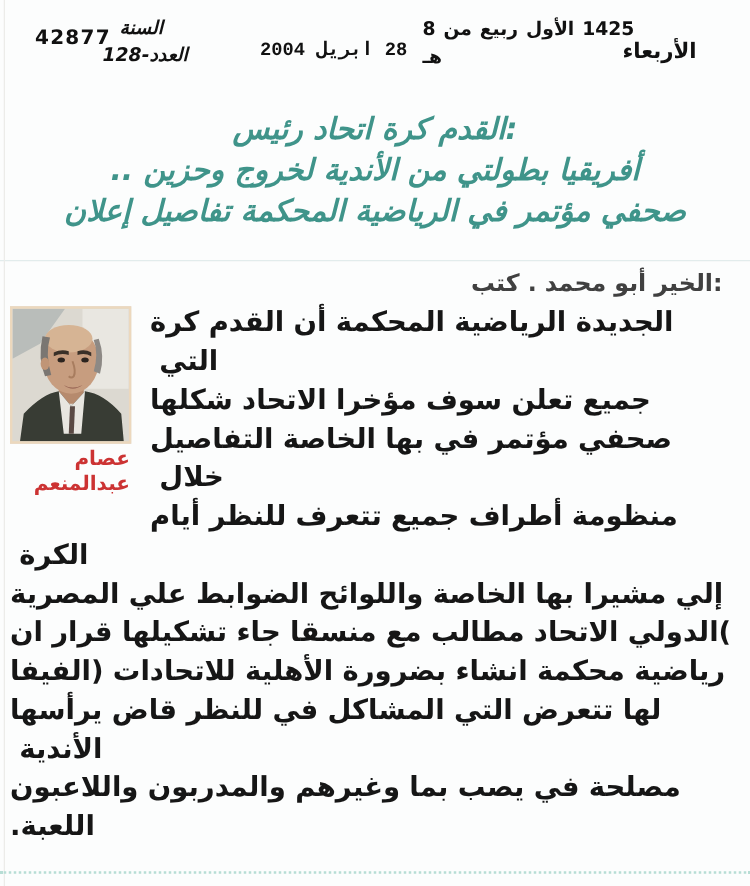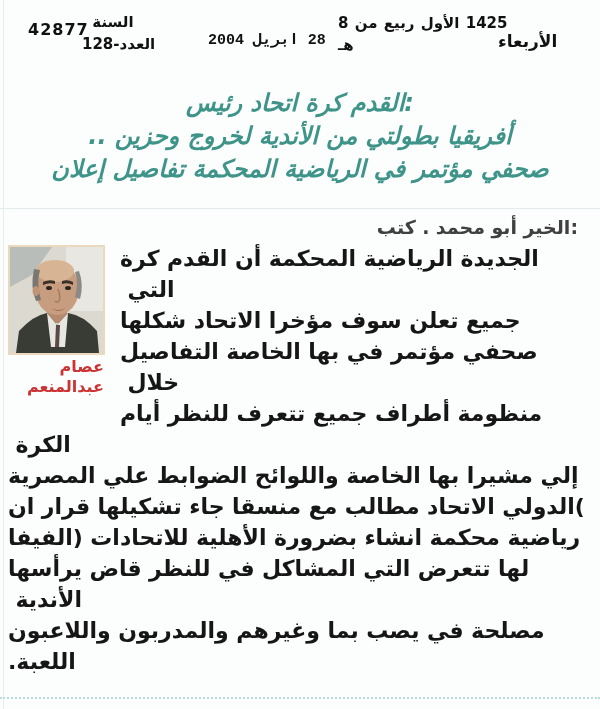--- a/index.html
+++ b/index.html
@@ -17,21 +17,21 @@
 
   
   .masthead{position:relative;height:82px;color:#111;}
   .m-item{position:absolute;white-space:nowrap;}
   .m-day{left:498px;top:31px;font-size:17px;}
   .m-hijri{left:338px;top:12px;font-size:15px;line-height:22px;}
   .m-hijri .tok + .tok{margin-left:0.42em;}
   .m-hijri-2{direction:ltr;text-align:left;}
   .m-greg{left:208px;top:30px;font-size:15px;font-family:Liberation Mono, monospace;}
   .m-greg .tok + .tok{margin-left:0.62em;}
-  .m-year{left:82px;top:11px;width:62px;text-align:center;font-size:15px;line-height:22px;}
+  .m-year{left:82px;top:11px;width:62px;text-align:center;font-size:15px;line-height:22px;font-style:italic;}
   .m-issue{left:28px;top:20px;font-size:16px;letter-spacing:1px;}
 
   
   .headline{margin-top:4px;color:#3f948a;text-align:center;font-style:italic;}
   .headline .tokline{text-align:center;}
   .hl-kicker{font-size:24px;line-height:34px;}
   .hl-main{font-size:24px;line-height:33px;}
 
   
   .divider{border:none;border-top:1px solid #e2ecec;margin:22px 0 0 0;}

